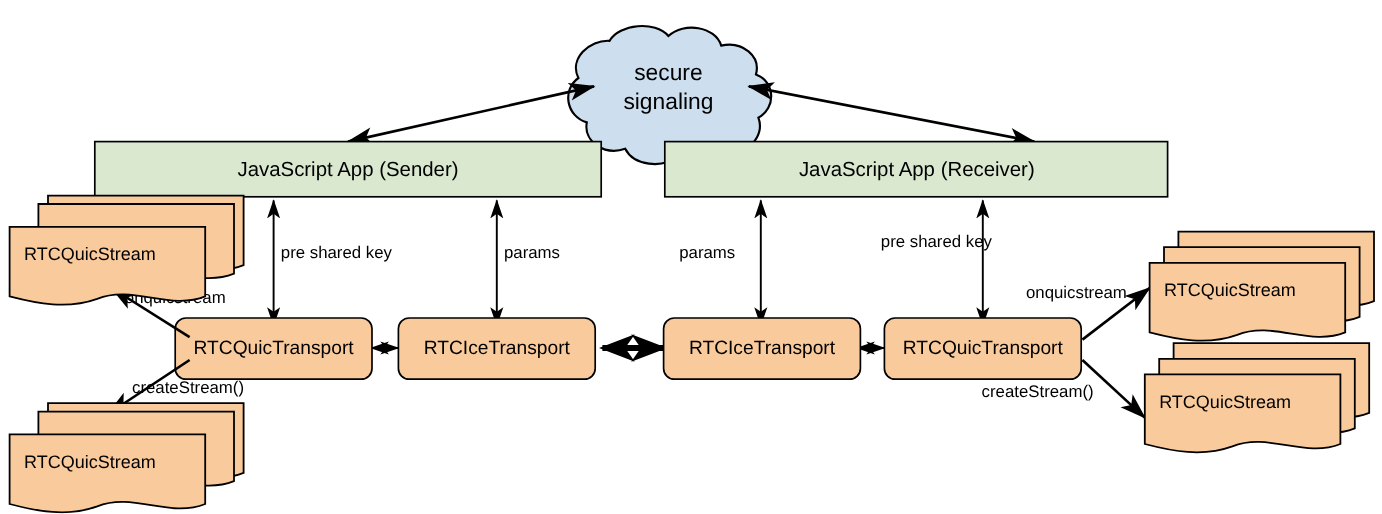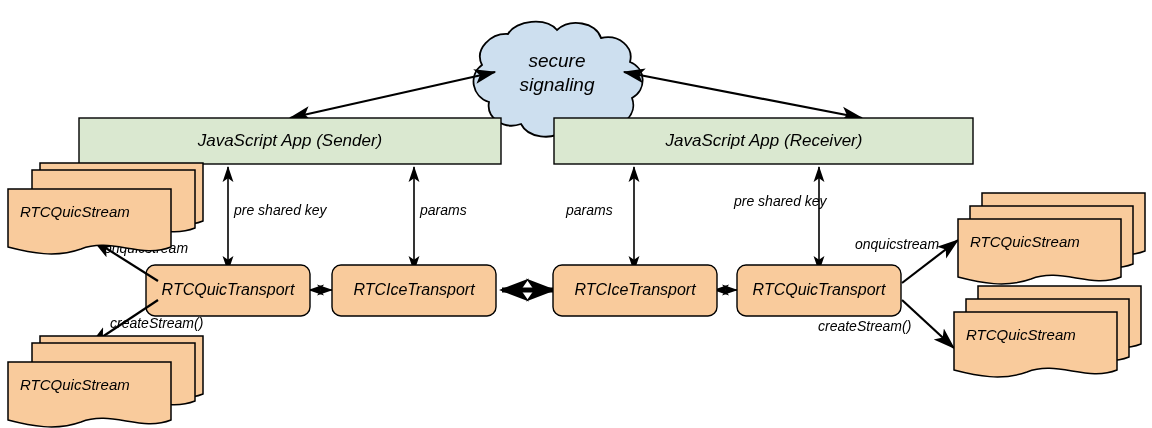--- a/index.html
+++ b/index.html
@@ -2,21 +2,21 @@
 <html><head>
 <meta charset="utf-8">
 <style>
   html,body{margin:0;padding:0;}
   body{
     width:1152px;height:428px;
     background:#ffffff;
     font-family:"Liberation Sans", sans-serif;
     overflow:hidden;
   }
-  #stage{position:relative;width:936px;height:428px;font-style:italic;}
+  #stage{position:relative;width:936px;height:428px;}
 
   
   #canvas{position:absolute;left:0;top:0;width:1152px;height:428px;}
 
   .edge{stroke:#000000;fill:none;}
   .edge-thin{stroke-width:1.6;}
   .edge-med{stroke-width:2.2;}
   .edge-thick{stroke-width:5;}
 
   .node-text{

